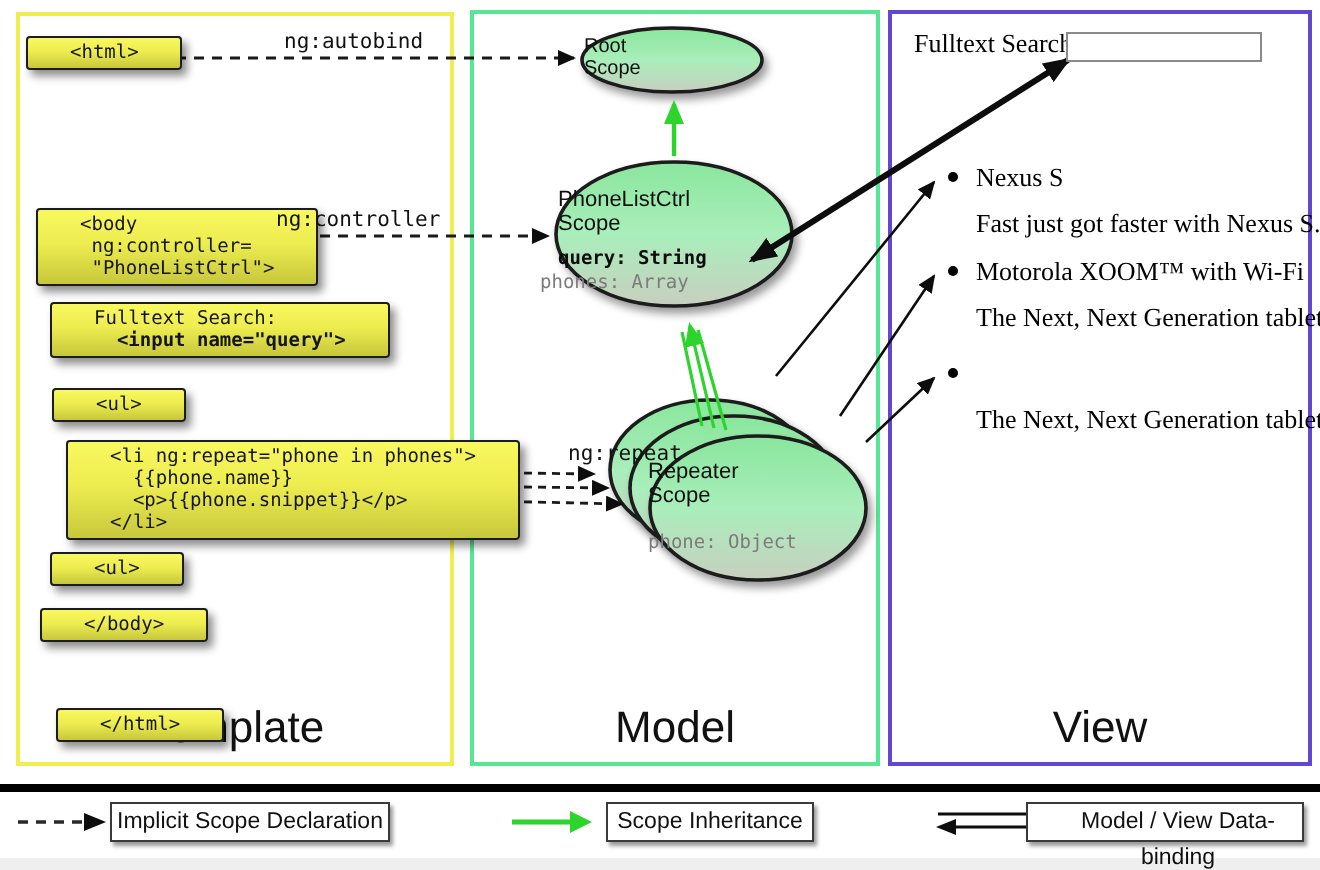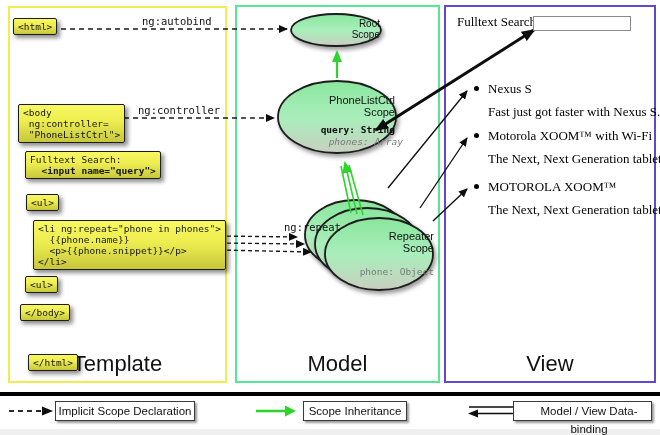--- a/index.html
+++ b/index.html
@@ -7,27 +7,27 @@
          font-family:"Liberation Sans",sans-serif;}
   .panel{position:absolute;box-sizing:border-box;border:2px solid;background:transparent;z-index:1;}
   #panel-template{left:8px;top:6px;width:219px;height:377px;border-color:#f0ee4e;}
   #panel-model{left:235px;top:5px;width:205px;height:378px;border-color:#55e793;}
   #panel-view{left:444px;top:5px;width:212px;height:378px;border-color:#6247d0;}
   .panel-label{position:absolute;bottom:4px;left:0;width:100%;text-align:center;
                font-size:22px;color:#111;}
   .code-box{position:absolute;z-index:4;white-space:pre;color:#151515;
             font:9.5px/11px "DejaVu Sans Mono","Liberation Mono",monospace;
             background:linear-gradient(180deg,#f8f860 0%,#eded50 45%,#c7c73c 100%);
-            border:1.5px solid #1c1c1c;border-radius:2px;padding:2px 4px;
+            border:1.5px solid #1c1c1c;border-radius:2px;padding:2px 21px;
             box-shadow:2.5px 3px 4px rgba(0,0,0,.45);}
   .code-bold{font-weight:bold;}
   .anno{position:absolute;z-index:4;font:10.5px "DejaVu Sans Mono","Liberation Mono",monospace;
         color:#111;}
   svg.overlay{position:absolute;left:0;top:0;z-index:3;pointer-events:none;}
-  .scope-text{position:absolute;z-index:5;text-align:right;white-space:pre;color:#101010;}
+  .scope-text{position:absolute;z-index:5;text-align:left;white-space:pre;color:#101010;}
   .scope-name{font:11px/12px "Liberation Sans",sans-serif;}
   .scope-name-sm{font:10px/10.5px "Liberation Sans",sans-serif;}
   .scope-prop{font:9.5px/11px "DejaVu Sans Mono","Liberation Mono",monospace;}
   .prop-bold{font-weight:bold;color:#0d0d0d;}
   .prop-muted{color:#7b7b7b;}
   .view-text{position:absolute;z-index:5;font:13px/14px "Liberation Serif",serif;color:#000;
              white-space:nowrap;}
   .bullet{position:absolute;z-index:5;width:5px;height:5px;border-radius:50%;background:#000;}
   #search-input{position:absolute;left:533px;top:16px;width:92px;height:13px;z-index:5;
                 border:1px solid #8a8a8a;font:11px "Liberation Serif",serif;padding:0 2px;
@@ -116,38 +116,37 @@
 
   <div class="anno" style="left:142px;top:15px;">ng:autobind</div>
   <div class="anno" style="left:138px;top:104px;text-align:right;">ng:controller</div>
   <div class="anno" style="left:238px;top:221px;padding-left:46px;">ng:repeat</div>
 
   <div class="scope-text scope-name-sm" style="left:292px;top:19px;width:88px;">Root
 Scope</div>
   <div class="scope-text scope-name" style="left:279px;top:94px;width:116px;">PhoneListCtrl
 Scope</div>
   <div class="scope-text scope-prop prop-bold" style="left:279px;top:124px;width:116px;">query: String</div>
-  <div class="scope-text scope-prop prop-muted" style="left:287px;top:136px;width:116px;font-style:italic;">phones: Array</div>
+  <div class="scope-text scope-prop prop-muted" style="left:270px;top:136px;width:116px;">phones: Array</div>
   <div class="scope-text scope-name" style="left:324px;top:230px;width:110px;">Repeater
 Scope</div>
   <div class="scope-text scope-prop prop-muted" style="left:324px;top:266px;width:110px;">phone: Object</div>
 
   <div class="view-text" style="left:457px;top:15px;">Fulltext Search:</div>
   <input id="search-input" value="" style="">
 
   <span class="bullet" style="left:474px;top:86px;"></span>
   <div class="view-text" style="left:488px;top:82px;">Nexus S</div>
   <div class="view-text" style="left:488px;top:105px;">Fast just got faster with Nexus S.</div>
 
   <span class="bullet" style="left:474px;top:133px;"></span>
   <div class="view-text" style="left:488px;top:129px;">Motorola XOOM™ with Wi-Fi</div>
   <div class="view-text" style="left:488px;top:152px;">The Next, Next Generation tablet.</div>
 
   <span class="bullet" style="left:474px;top:184px;"></span>
-  <div class="view-text" style="left:488px;top:180px;">MOTOROLA XOOM™</div>
   <div class="view-text" style="left:488px;top:203px;">The Next, Next Generation tablet.</div>
 
   <div id="thick-rule"></div>
   <div id="bottom-strip"></div>
 
   <svg class="legend-icon" style="left:8px;top:404px;" width="46" height="14">
     <line x1="1" y1="7" x2="34" y2="7" stroke="#2a2a2a" stroke-width="1.8" stroke-dasharray="5 4"></line>
     <path d="M34,2.5 L45,7 L34,11.5 z" fill="#0d0d0d"></path>
   </svg>
   <div class="legend-box" style="left:55px;top:401px;width:140px;">Implicit Scope Declaration</div>

